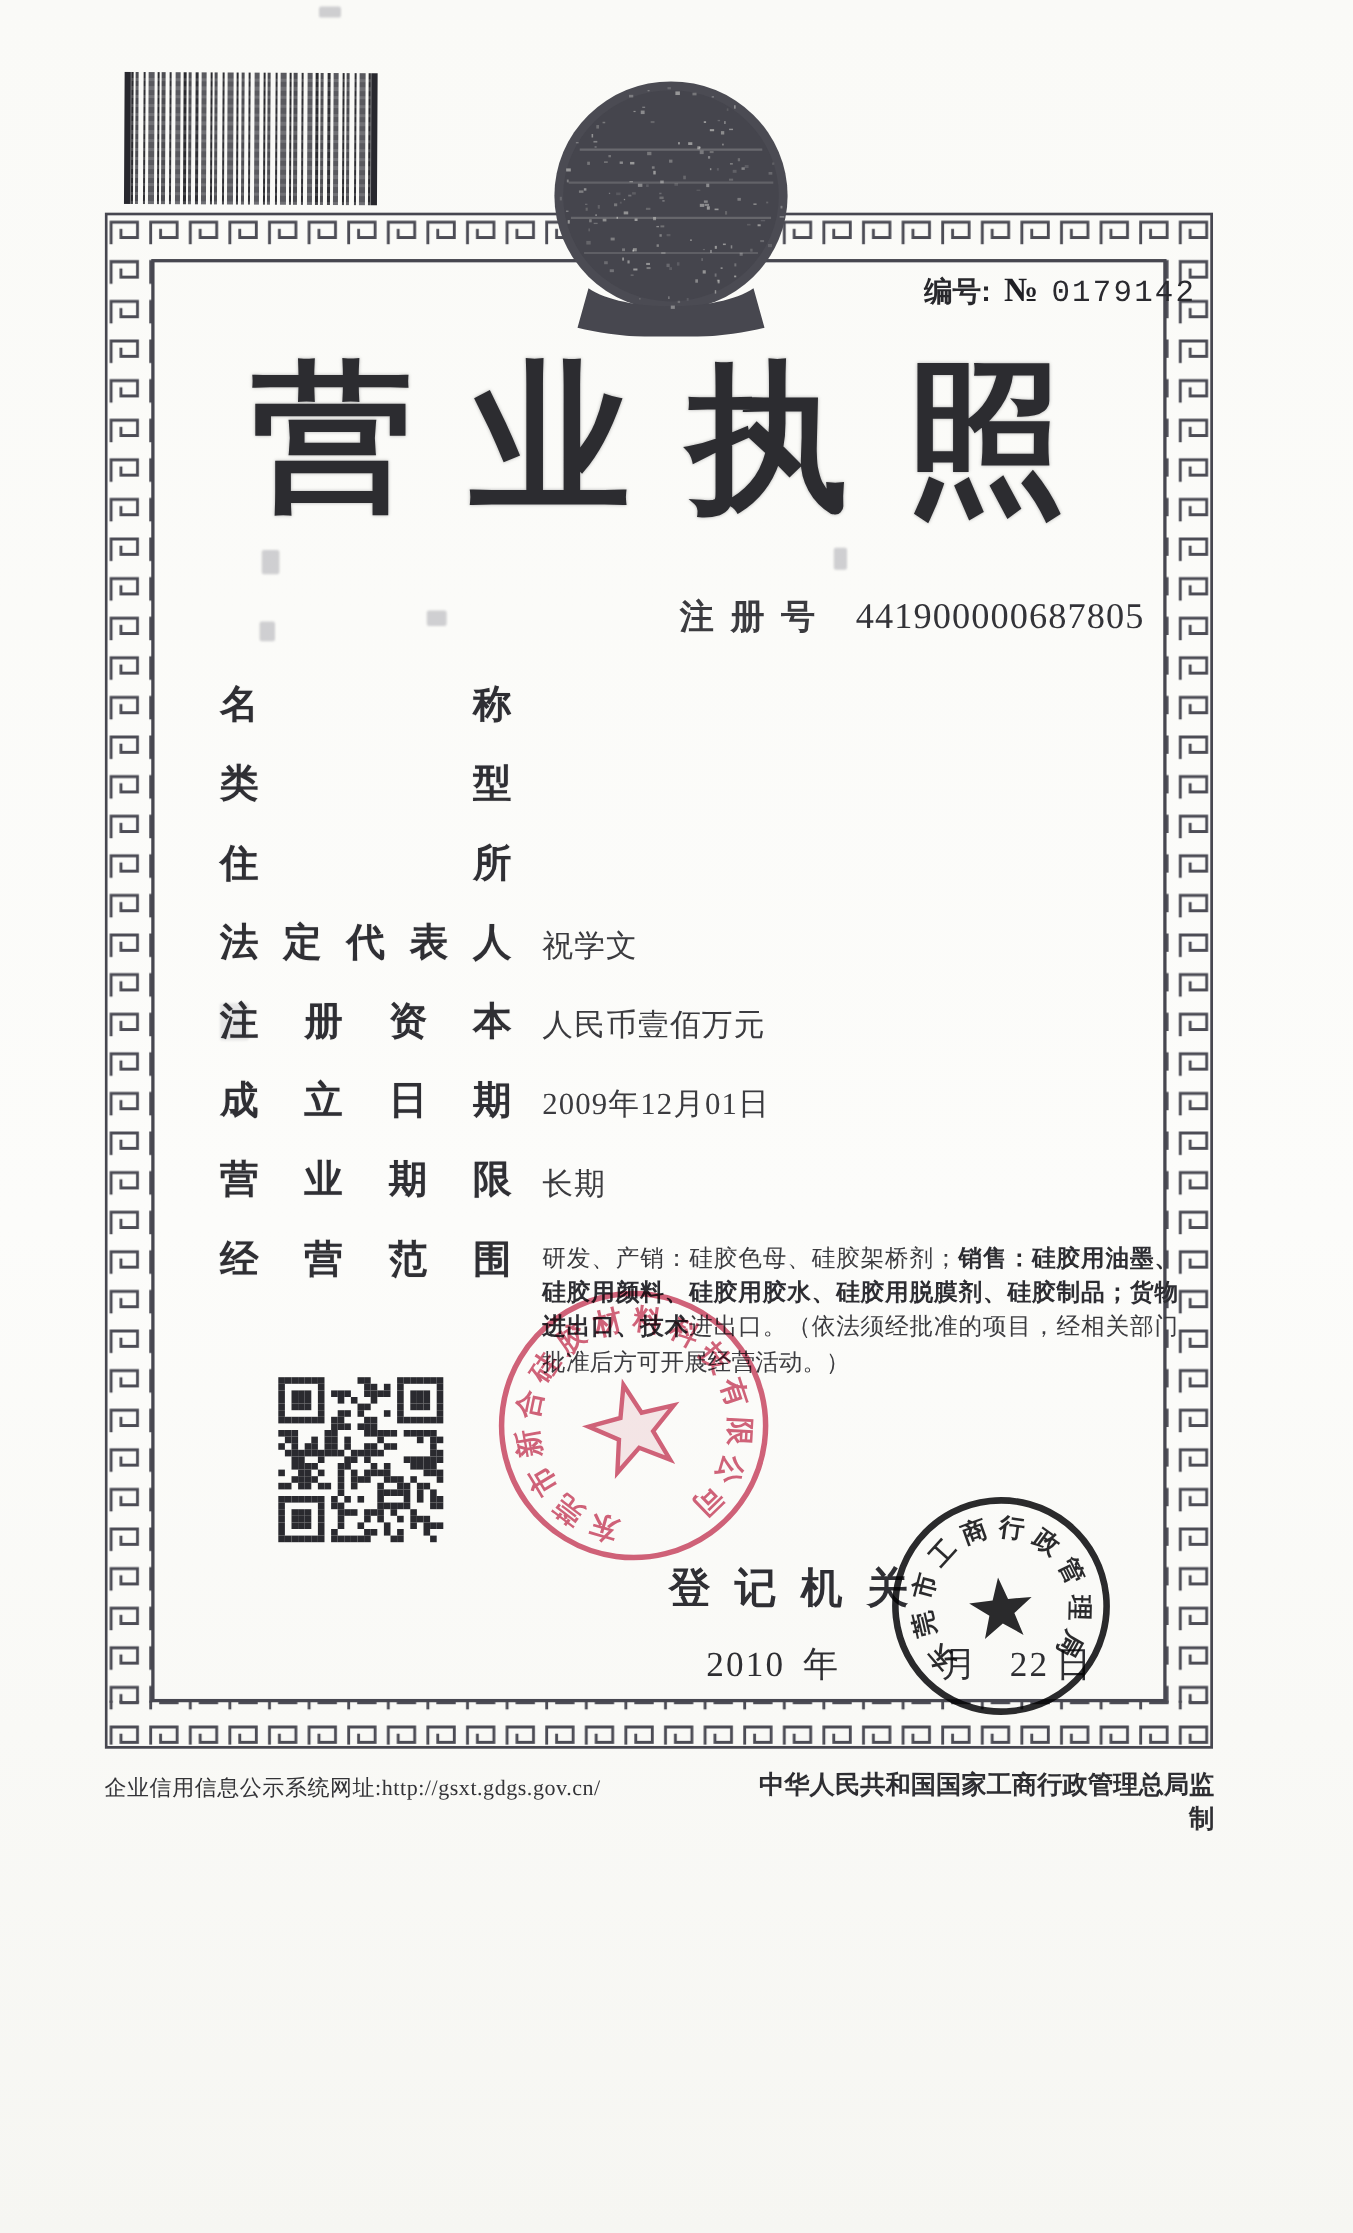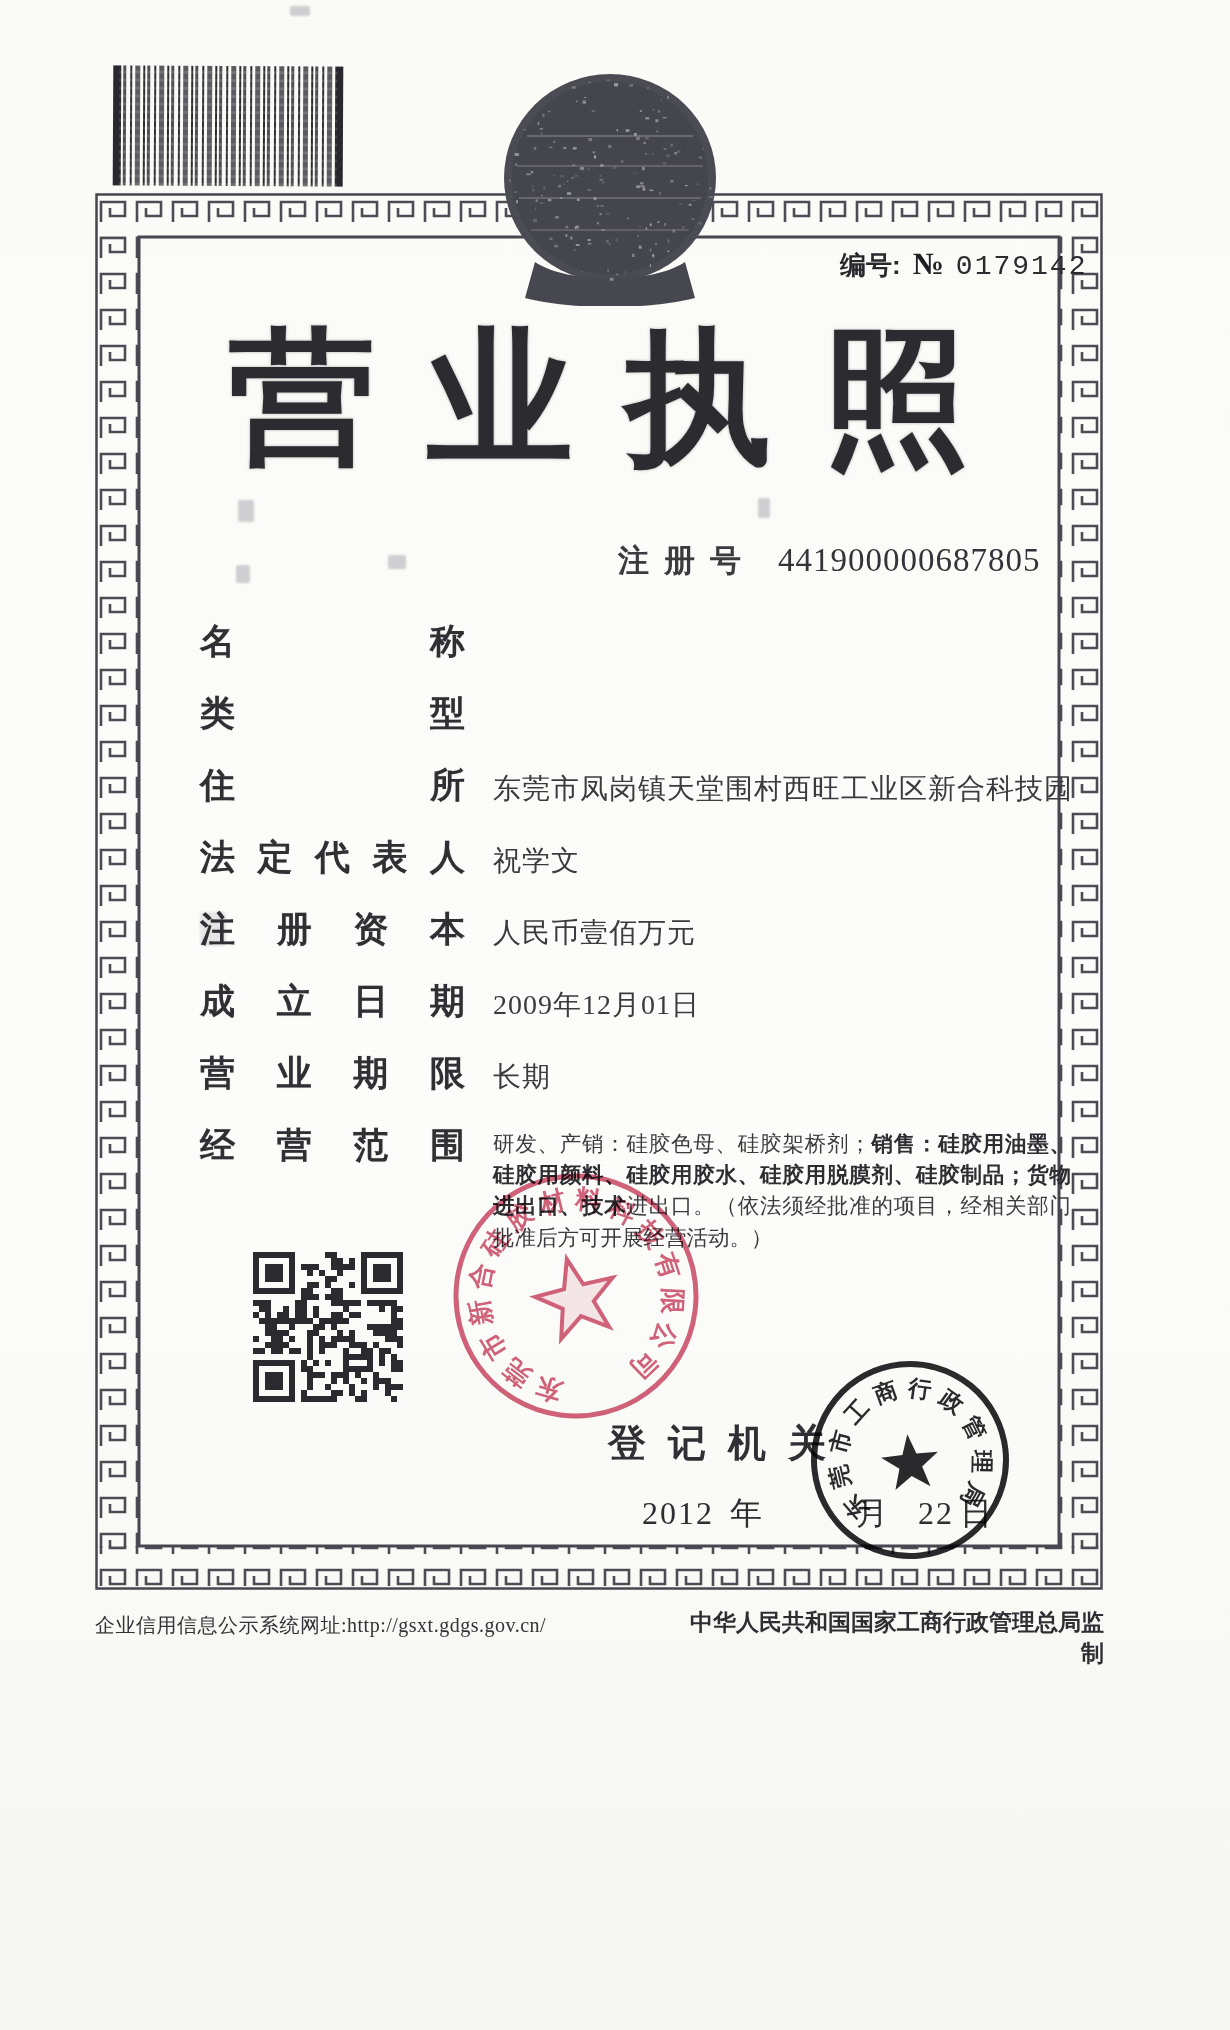--- a/index.html
+++ b/index.html
@@ -281,21 +281,20 @@
       <div class="flabel spread">
           <span>类</span>
           <span>型</span>
         </div>
     </div>
     <div class="row">
       <div class="flabel spread">
           <span>住</span>
           <span>所</span>
         </div>
-      <div class="fvalue">东莞市凤岗镇天堂围村西旺工业区新合科技园</div>
     </div>
     <div class="row">
       <div class="flabel spread">
           <span>法</span>
           <span>定</span>
           <span>代</span>
           <span>表</span>
           <span>人</span>
         </div>
       <div class="fvalue">祝学文</div>
@@ -669,21 +668,21 @@
         <text transform="translate(224.7,120.8) rotate(85.7)" text-anchor="middle" dominant-baseline="central" font-size="26" fill="#cf5670" font-weight="600">有</text>
         <text transform="translate(220.7,156.6) rotate(107.1)" text-anchor="middle" dominant-baseline="central" font-size="26" fill="#cf5670" font-weight="600">限</text>
         <text transform="translate(203.8,188.5) rotate(128.6)" text-anchor="middle" dominant-baseline="central" font-size="26" fill="#cf5670" font-weight="600">公</text>
         <text transform="translate(176.5,212.0) rotate(150.0)" text-anchor="middle" dominant-baseline="central" font-size="26" fill="#cf5670" font-weight="600">司</text>
       </g>
   </svg>
 
   <div class="authority">登记机关</div>
 
   <div class="issue-date">
-    <span class="d-year">2012</span>
+    <span class="d-year">2010</span>
     <span class="d-yu">年</span>
     <span class="d-mu">月</span>
     <span class="d-day">22</span>
     <span class="d-du">日</span>
   </div>
 
   <svg class="seal-black" id="black-seal" viewBox="0 0 208 208">
     <circle cx="104" cy="104" r="96" fill="none" stroke="#1d1d1f" stroke-width="6"></circle>
     <polygon transform="translate(104,108)" points="0,-30 7.05,-9.71 28.53,-9.27 11.41,3.71 17.63,24.27 0,12 -17.63,24.27 -11.41,3.71 -28.53,-9.27 -7.05,-9.71" fill="#1d1d1f"></polygon>
     <g id="black-ring" font-family="'Liberation Sans',sans-serif">

